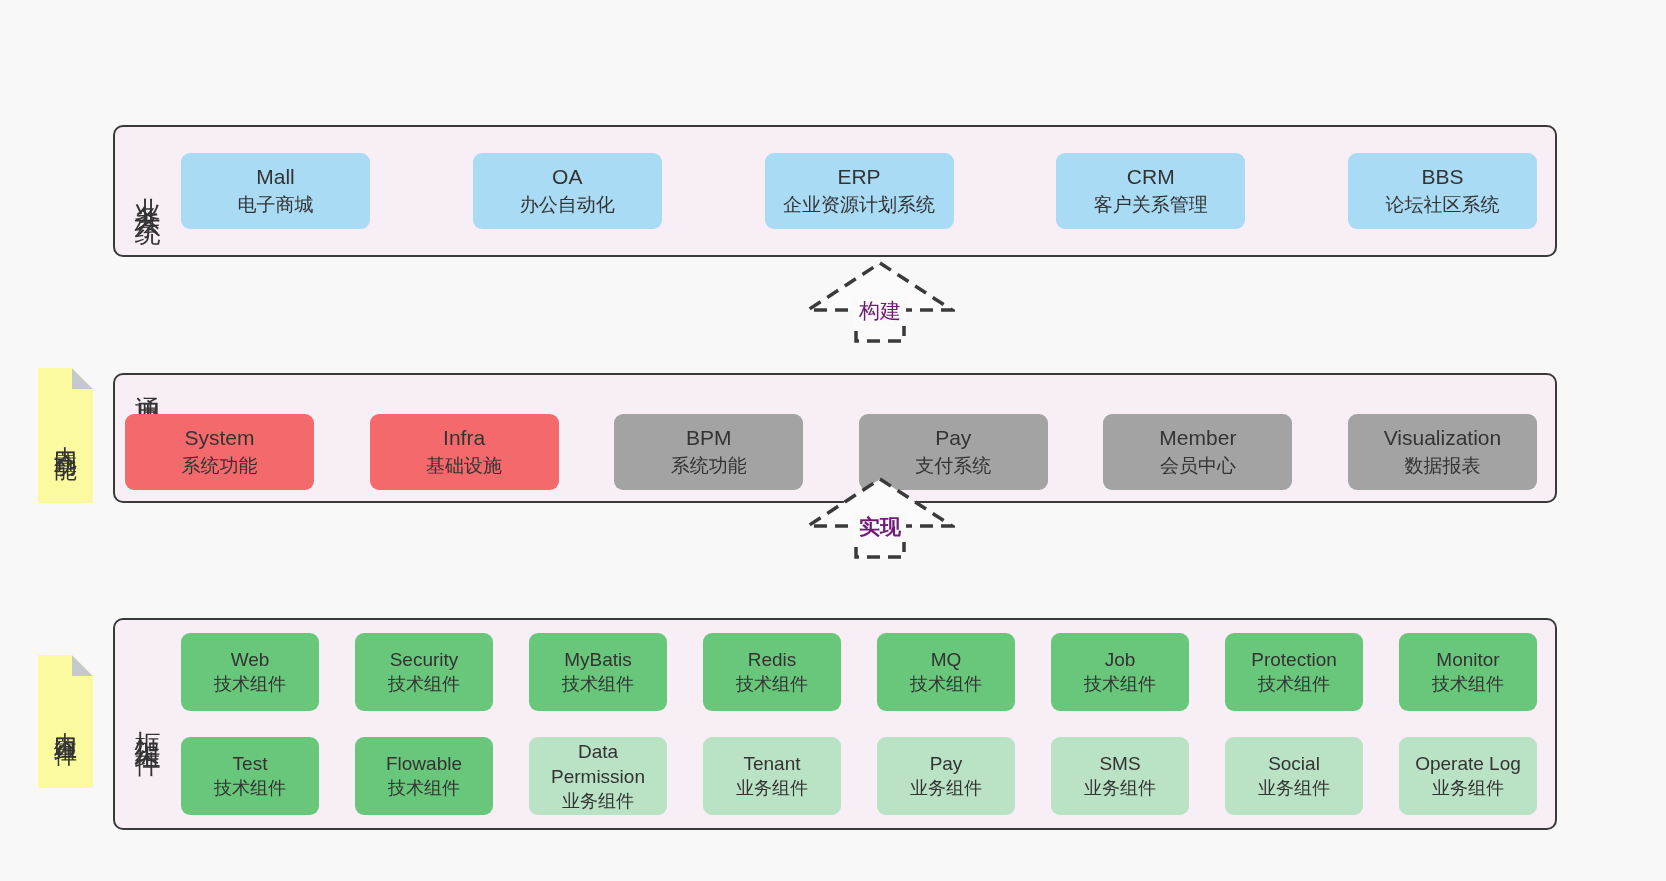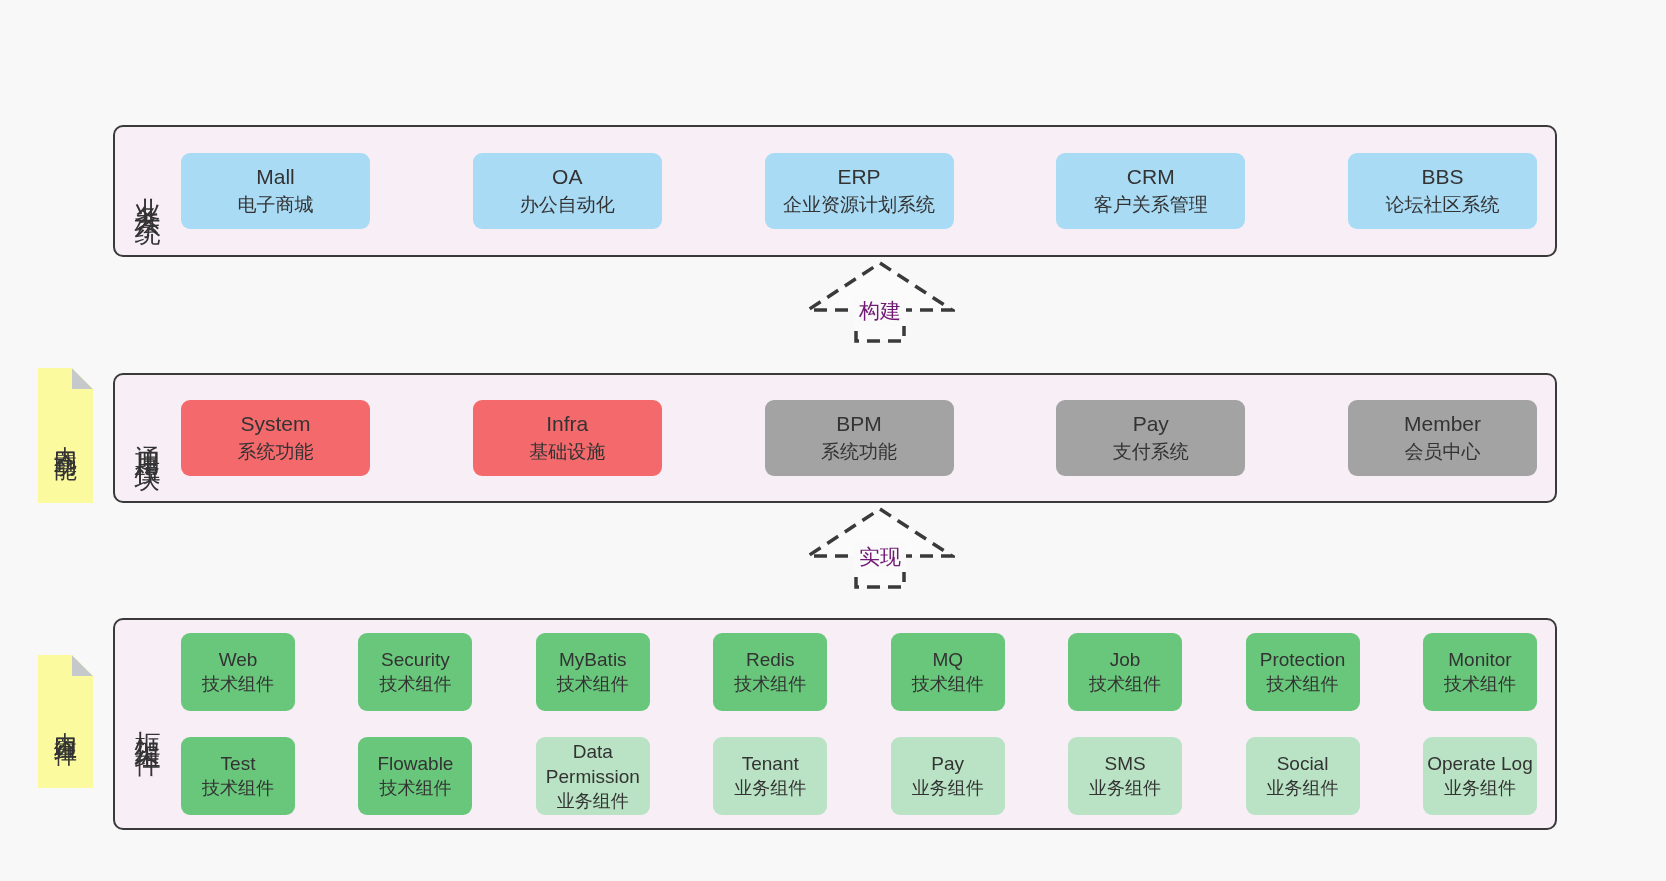--- a/index.html
+++ b/index.html
@@ -16,21 +16,21 @@
     position:absolute; left:88px; width:1444px;
     background:#f8eef6;
     border:2px solid #3a3a3a;
     border-radius:10px;
     box-sizing:border-box;
     display:flex;
     z-index:2;
     margin-left:25px;
   }
   #band-business  { top:125px; height:132px; }
-  #band-modules   { top:373px; height:130px; }
+  #band-modules   { top:373px; height:130px;flex-direction:column; }
   #band-framework { top:618px; height:212px; }
 
   .band-label {
     width:46px; padding-left:10px;
     display:flex; align-items:center; justify-content:center;
     writing-mode:vertical-rl; text-orientation:upright;
     font-size:26px; letter-spacing:7px; line-height:1;
     color:#333; flex:none;
   }
   .boxes {
@@ -45,21 +45,21 @@
   }
   .row { display:flex; justify-content:space-between; }
 
   
   .box {
     border-radius:9px;
     display:flex; flex-direction:column; align-items:center; justify-content:center;
     text-align:center; color:#333;
   }
   .box-lg { width:189px; height:76px; font-size:21px; line-height:28px; }
-  .box-sm { width:114px; height:78px; font-size:19px; line-height:25px; padding:0 3px; box-sizing:border-box; }
+  .box-sm { width:138px; height:78px; font-size:19px; line-height:25px; padding:0 3px; box-sizing:border-box; }
   .box-lg .sub { font-size:19px; }
   .box-sm .sub { font-size:18px; }
   .blue        { background:#a9dbf5; }
   .red         { background:#f4696c; }
   .pink        { background:#a3a3a3; }
   .green       { background:#68c77a; }
   .green-light { background:#b9e3c4; }
 
   
   .note {
@@ -79,21 +79,21 @@
   .note-text {
     writing-mode:vertical-rl; text-orientation:upright;
     font-size:23px; letter-spacing:4px; line-height:1; color:#333;
   }
 
   
   .arrow {
     position:absolute; left:805px; width:150px; height:84px; z-index:3;
   }
   #arrow-build     { top:260px; }
-  #arrow-implement { top:506px; }
+  #arrow-implement { top:476px;font-weight:bold; }
   .arrow svg { display:block; }
   .arrow-label {
     position:absolute; top:36px; left:50%; transform:translateX(-50%);
     background:#fafafa; padding:1px 5px;
     font-size:21px; color:#701a75; white-space:nowrap;
   }
 </style>
 </head>
 <body>
 
@@ -151,20 +151,24 @@
       <span class="sub">系统功能</span>
     </div>
     <div class="box box-lg pink">
       <span>Pay</span>
       <span class="sub">支付系统</span>
     </div>
     <div class="box box-lg pink">
       <span>Member</span>
       <span class="sub">会员中心</span>
     </div>
+    <div class="box box-lg pink">
+      <span>Visualization</span>
+      <span class="sub">数据报表</span>
+    </div>
   </div>
 </div>
 
 <div class="arrow" id="arrow-implement">
   <svg width="150" height="84" viewBox="0 0 150 84">
     <path d="M75 3 L147 50 L99 50 L99 81 L51 81 L51 50 L3 50 Z" fill="#fbfbfb" stroke="#3a3a3a" stroke-width="3.5" stroke-dasharray="13 8" stroke-linejoin="miter"></path>
   </svg>
   <div class="arrow-label">实现</div>
 </div>
 

